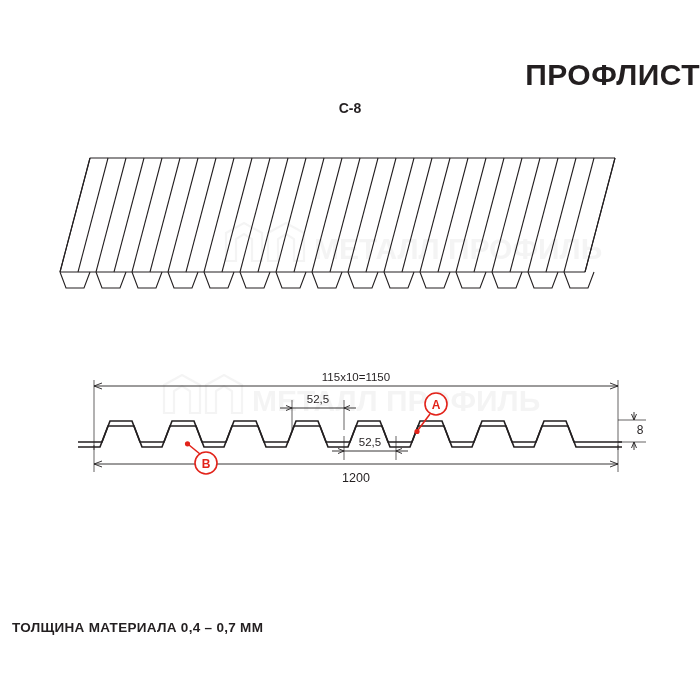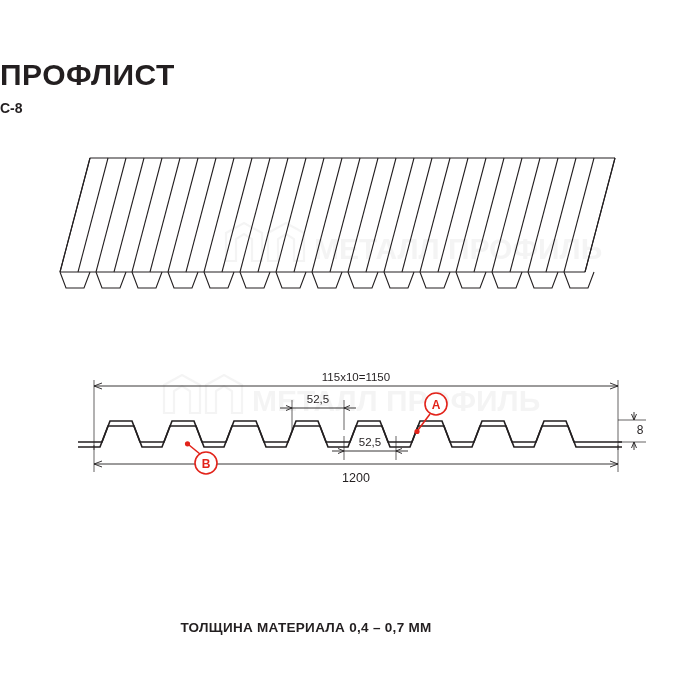--- a/index.html
+++ b/index.html
@@ -19,42 +19,42 @@
     position: absolute;
     inset: 0;
     width: 700px;
     height: 700px;
   }
   .title {
     position: absolute;
     top: 58px;
     left: 0;
     width: 700px;
-    text-align: left;
+    text-align: right;
     font-size: 30px;
     font-weight: bold;
     letter-spacing: 0.5px;
     color: #231f20;
   }
   .subtitle {
     position: absolute;
     top: 100px;
     left: 0;
     width: 700px;
-    text-align: left;
+    text-align: center;
     font-size: 14px;
     font-weight: bold;
     color: #231f20;
   }
   .footer-note {
     position: absolute;
     top: 620px;
-    left: 0;
+    left: 12px;
     width: 612px;
-    text-align: center;
+    text-align: left;
     font-size: 13.5px;
     font-weight: bold;
     letter-spacing: 0.3px;
     color: #231f20;
   }
   .iso-wrap {
     position: absolute;
     top: 140px;
     left: 60px;
     width: 580px;

